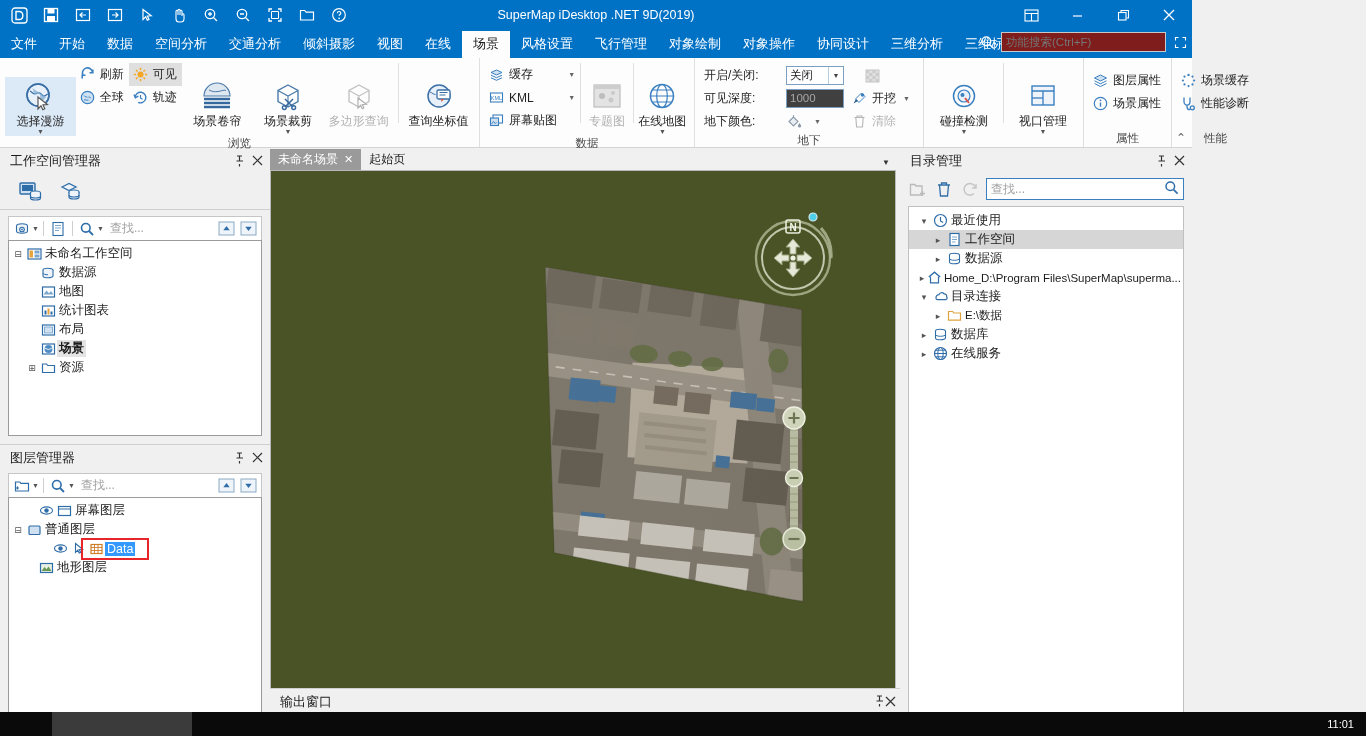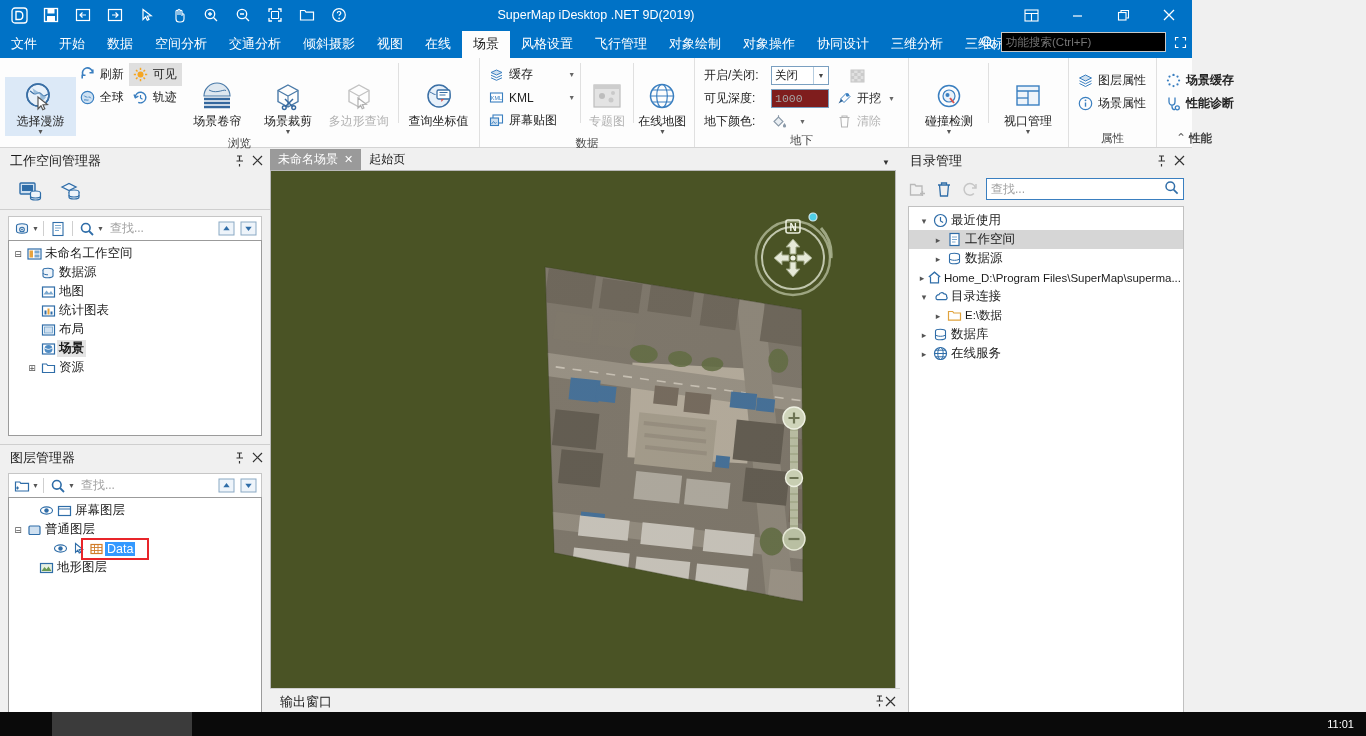--- a/index.html
+++ b/index.html
@@ -41,21 +41,21 @@
   .tab {
     font-size: 13px; color: #fff; padding: 4px 11px 5px 11px; cursor: pointer;
     line-height: 18px; white-space: nowrap;
   }
   .tab.active { background: #fdfdfd; color: #1b1b1b; }
   .tab-right {
     position: absolute; right: 4px; top: 2px; display: flex; align-items: center; gap: 6px;
   }
   .srch-icon { color: #fff; display: flex; align-items: center; }
   .func-search {
-    width: 165px; height: 20px; background: #000000; border: 1px solid #c8c8c8;
+    width: 165px; height: 20px; background: #7f1d1d; border: 1px solid #c8c8c8;
     font-size: 11.5px; color: #9a9a9a; padding: 3px 4px; line-height: 18px;
     font-family: inherit;
   }
   .expand-btn { color: #fff; width: 16px; height: 18px; display:flex; align-items:center; justify-content:center; cursor: pointer; }
 
   
   .ribbon {
     height: 90px; background: #fdfdfd; border-bottom: 1px solid #d4d4d4;
     display: flex; position: relative;
   }
@@ -85,33 +85,33 @@
     display: flex; align-items: center; gap: 4px; padding: 2px 5px 2px 3px;
     font-size: 12px; color: #222; cursor: pointer; height: 23px; white-space: nowrap;
   }
   .smallbtn.sel { background: #dfdfdf; }
   .smallbtn.dis { color: #b4b4b4; }
   .smallbtn .ico { width: 17px; height: 17px; display: flex; align-items: center; justify-content: center; }
   .mini-caret { font-size: 7px; color: #666; padding: 0 3px; align-self: center; }
 
   
   .ug-rows { display: flex; flex-direction: column; gap: 1px; padding: 3px 4px 0 4px; font-size: 12px; color: #222; }
-  .ug-row { display: flex; align-items: center; height: 22px; gap: 5px; }
+  .ug-row { display: flex; align-items: center; height: 22px; gap: 20px; }
   .ug-lbl { width: 62px; text-align: left; }
   .ug-combo {
     width: 58px; height: 19px; border: 1px solid #7a9fc0; background:#fff; display: flex;
     align-items: center; font-size: 11.5px; padding-left: 3px; position: relative;
   }
   .ug-combo .cb-arrow {
     position: absolute; right: 0; top: 0; width: 15px; height: 17px; border-left: 1px solid #b6cde0;
     display: flex; align-items: center; justify-content: center; font-size: 7px; color: #444;
   }
   .ug-input {
-    width: 58px; height: 19px; border: 1px solid #7a9fc0; background:#7f1d1d;
-    font-size: 11.5px; color:#a6a6a6; padding-left: 3px; line-height: 17px; font-family: Liberation Mono, monospace;
+    width: 58px; height: 19px; border: 1px solid #7a9fc0; background:#404040;
+    font-size: 11.5px; color:#a6a6a6; padding-left: 3px; line-height: 17px;
   }
 
   
   .main { display: flex; height: 592px; background: #f0f0f0; }
 
   .panel {
     background: #f0f0f0; display: flex; flex-direction: column;
   }
   .panel-head {
     height: 26px; display: flex; align-items: center; padding: 0 4px 0 10px;
@@ -656,21 +656,21 @@
                   <circle cx="7.5" cy="4.3" r=".9" fill="#3a7fc0"></circle>
                 </svg>
             </div>
             <span>场景属性</span>
           </div>
         </div>
       </div>
       <div class="rgroup-label">属性</div>
     </div>
 
-    <div class="rgroup" style="width:108px;border-right:none;font-weight:bold;">
+    <div class="rgroup" style="width:108px;border-right:none;">
       <div class="rgroup-items">
         <div class="smallcol" style="padding-top:8px;">
           <div class="smallbtn">
             <div class="ico">
               <svg width="15" height="15" viewBox="0 0 15 15">
                   <g fill="#3a7fc0">
                     <circle cx="7.5" cy="1.9" r="1.2"></circle>
                     <circle cx="11.5" cy="3.6" r="1.1"></circle>
                     <circle cx="13.1" cy="7.5" r="1.1"></circle>
                     <circle cx="11.5" cy="11.4" r="1.1"></circle>

